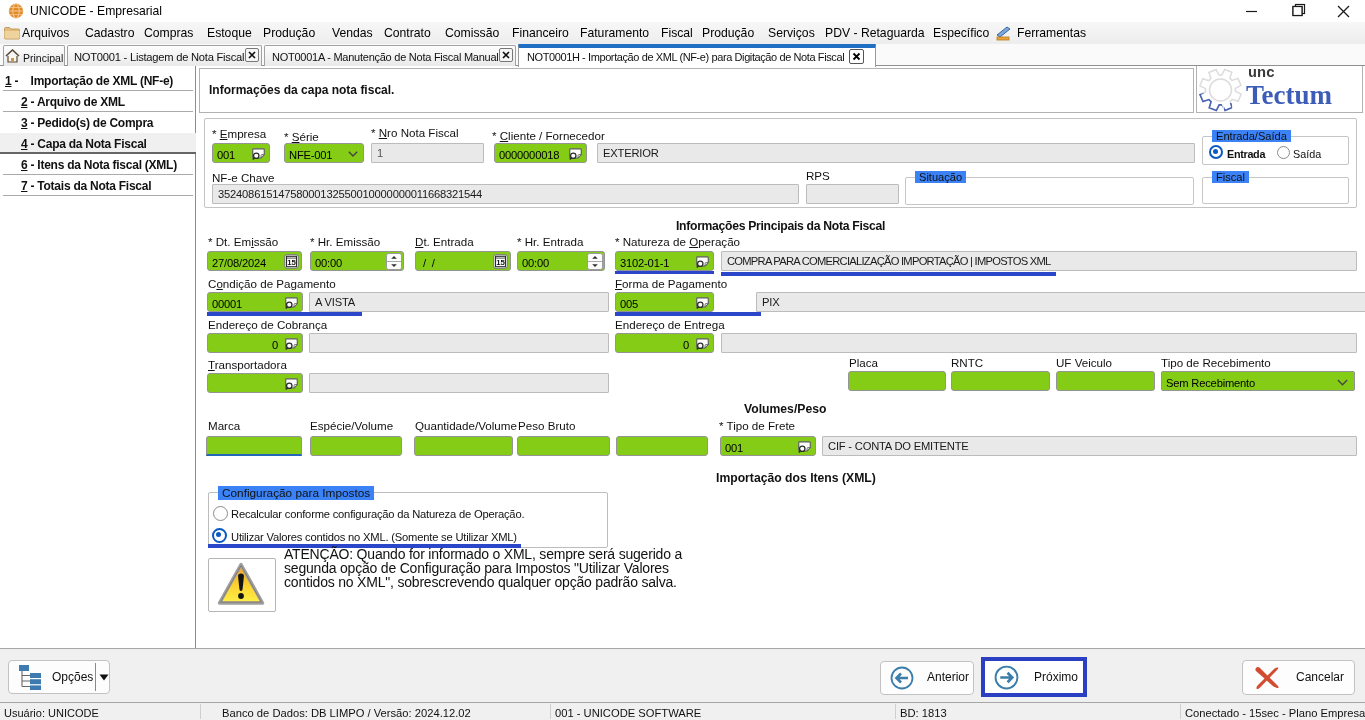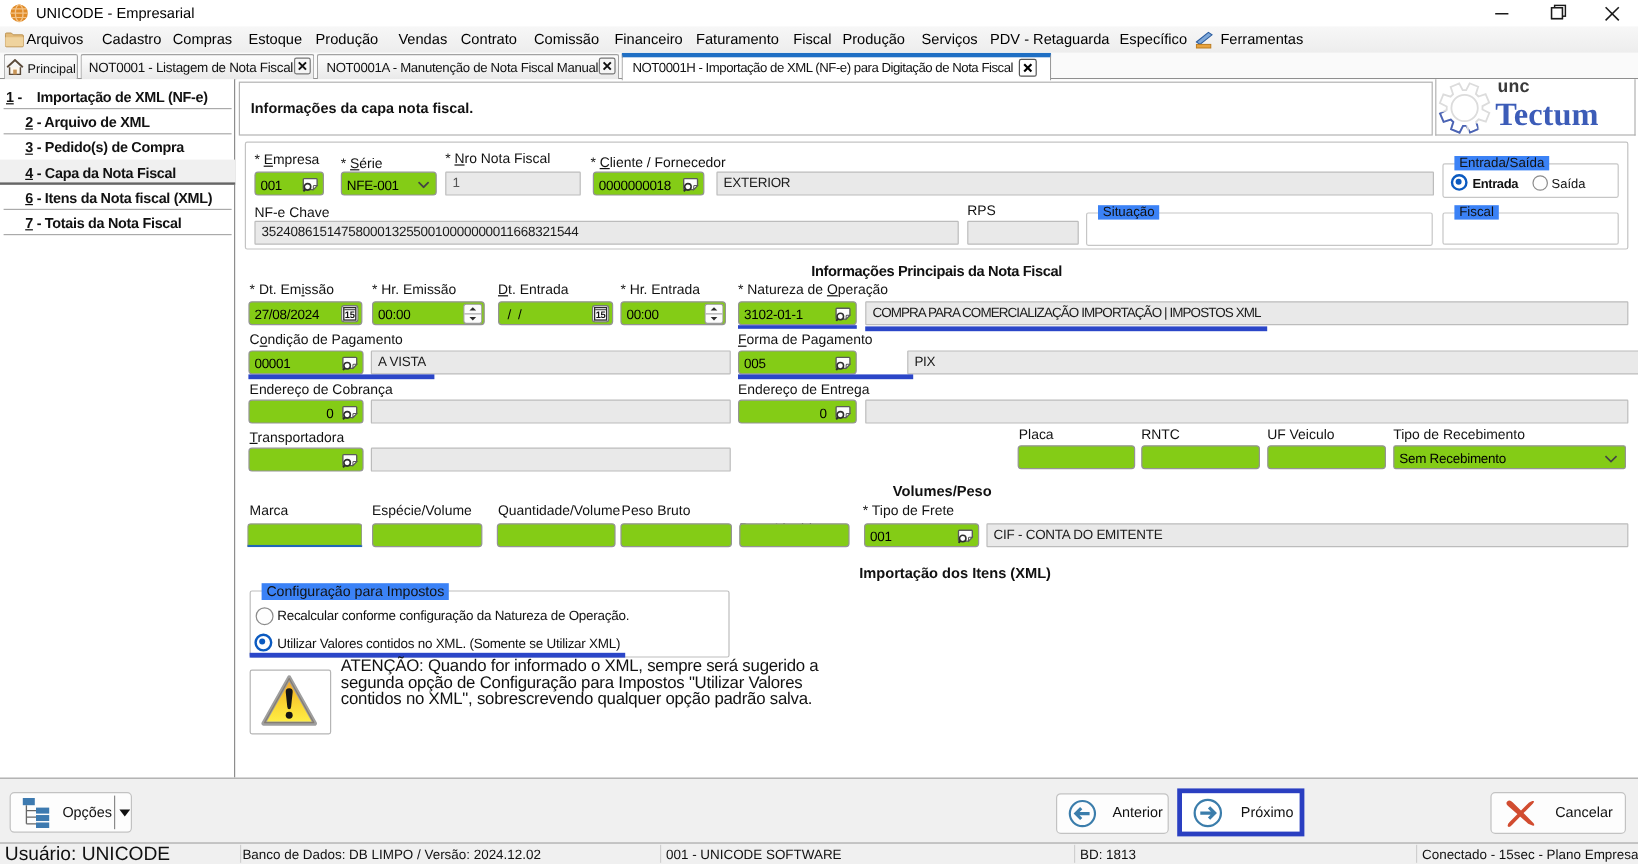--- a/index.html
+++ b/index.html
@@ -368,16 +368,16 @@
 <svg class="ab" style="left:1252px;top:664px" width="30" height="28" viewBox="0 0 30 28">
     <path d="M4 4 Q6 2 8.5 4.5 L26 22 Q27.5 24.5 25 24 L21.5 22.5 Q12 14 4.5 7.5 Q2.5 5.5 4 4 Z" fill="#d14c30"></path>
     <path d="M25 3.5 Q27.5 3 25.5 5.5 L8 23.5 Q5.5 26 4.5 24.5 Q4 23 6 21 L22 5 Q23.5 3.8 25 3.5 Z" fill="#d14c30"></path>
   </svg>
 <div class="lbl" style="left:1296px;top:671px;font-size:12px">Cancelar</div>
 <div class="ab" style="left:0;top:702px;width:1365px;height:18px;background:#f0f0f0;border-top:1px solid #a6a6a6"></div>
 <div class="ab" style="left:200px;top:704px;width:1px;height:15px;background:#cfcfcf"></div>
 <div class="ab" style="left:550px;top:704px;width:1px;height:15px;background:#cfcfcf"></div>
 <div class="ab" style="left:895px;top:704px;width:1px;height:15px;background:#cfcfcf"></div>
 <div class="ab" style="left:1180px;top:704px;width:1px;height:15px;background:#cfcfcf"></div>
-<div class="lbl" style="left:4px;top:707px;font-size:16px">Usuário: UNICODE</div>
-<div class="lbl" style="left:202px;top:707px;font-size:11.2px">Banco de Dados: DB LIMPO / Versão: 2024.12.02</div>
+<div class="lbl" style="left:4px;top:707px;font-size:11px">Usuário: UNICODE</div>
+<div class="lbl" style="left:222px;top:707px;font-size:11.2px">Banco de Dados: DB LIMPO / Versão: 2024.12.02</div>
 <div class="lbl" style="left:555px;top:707px;font-size:11.2px">001 - UNICODE SOFTWARE</div>
 <div class="lbl" style="left:900px;top:707px;font-size:11.2px">BD: 1813</div>
 <div class="lbl" style="left:1185px;top:707px;font-size:11.2px">Conectado - 15sec  -  Plano Empresa</div>
 </body></html>

